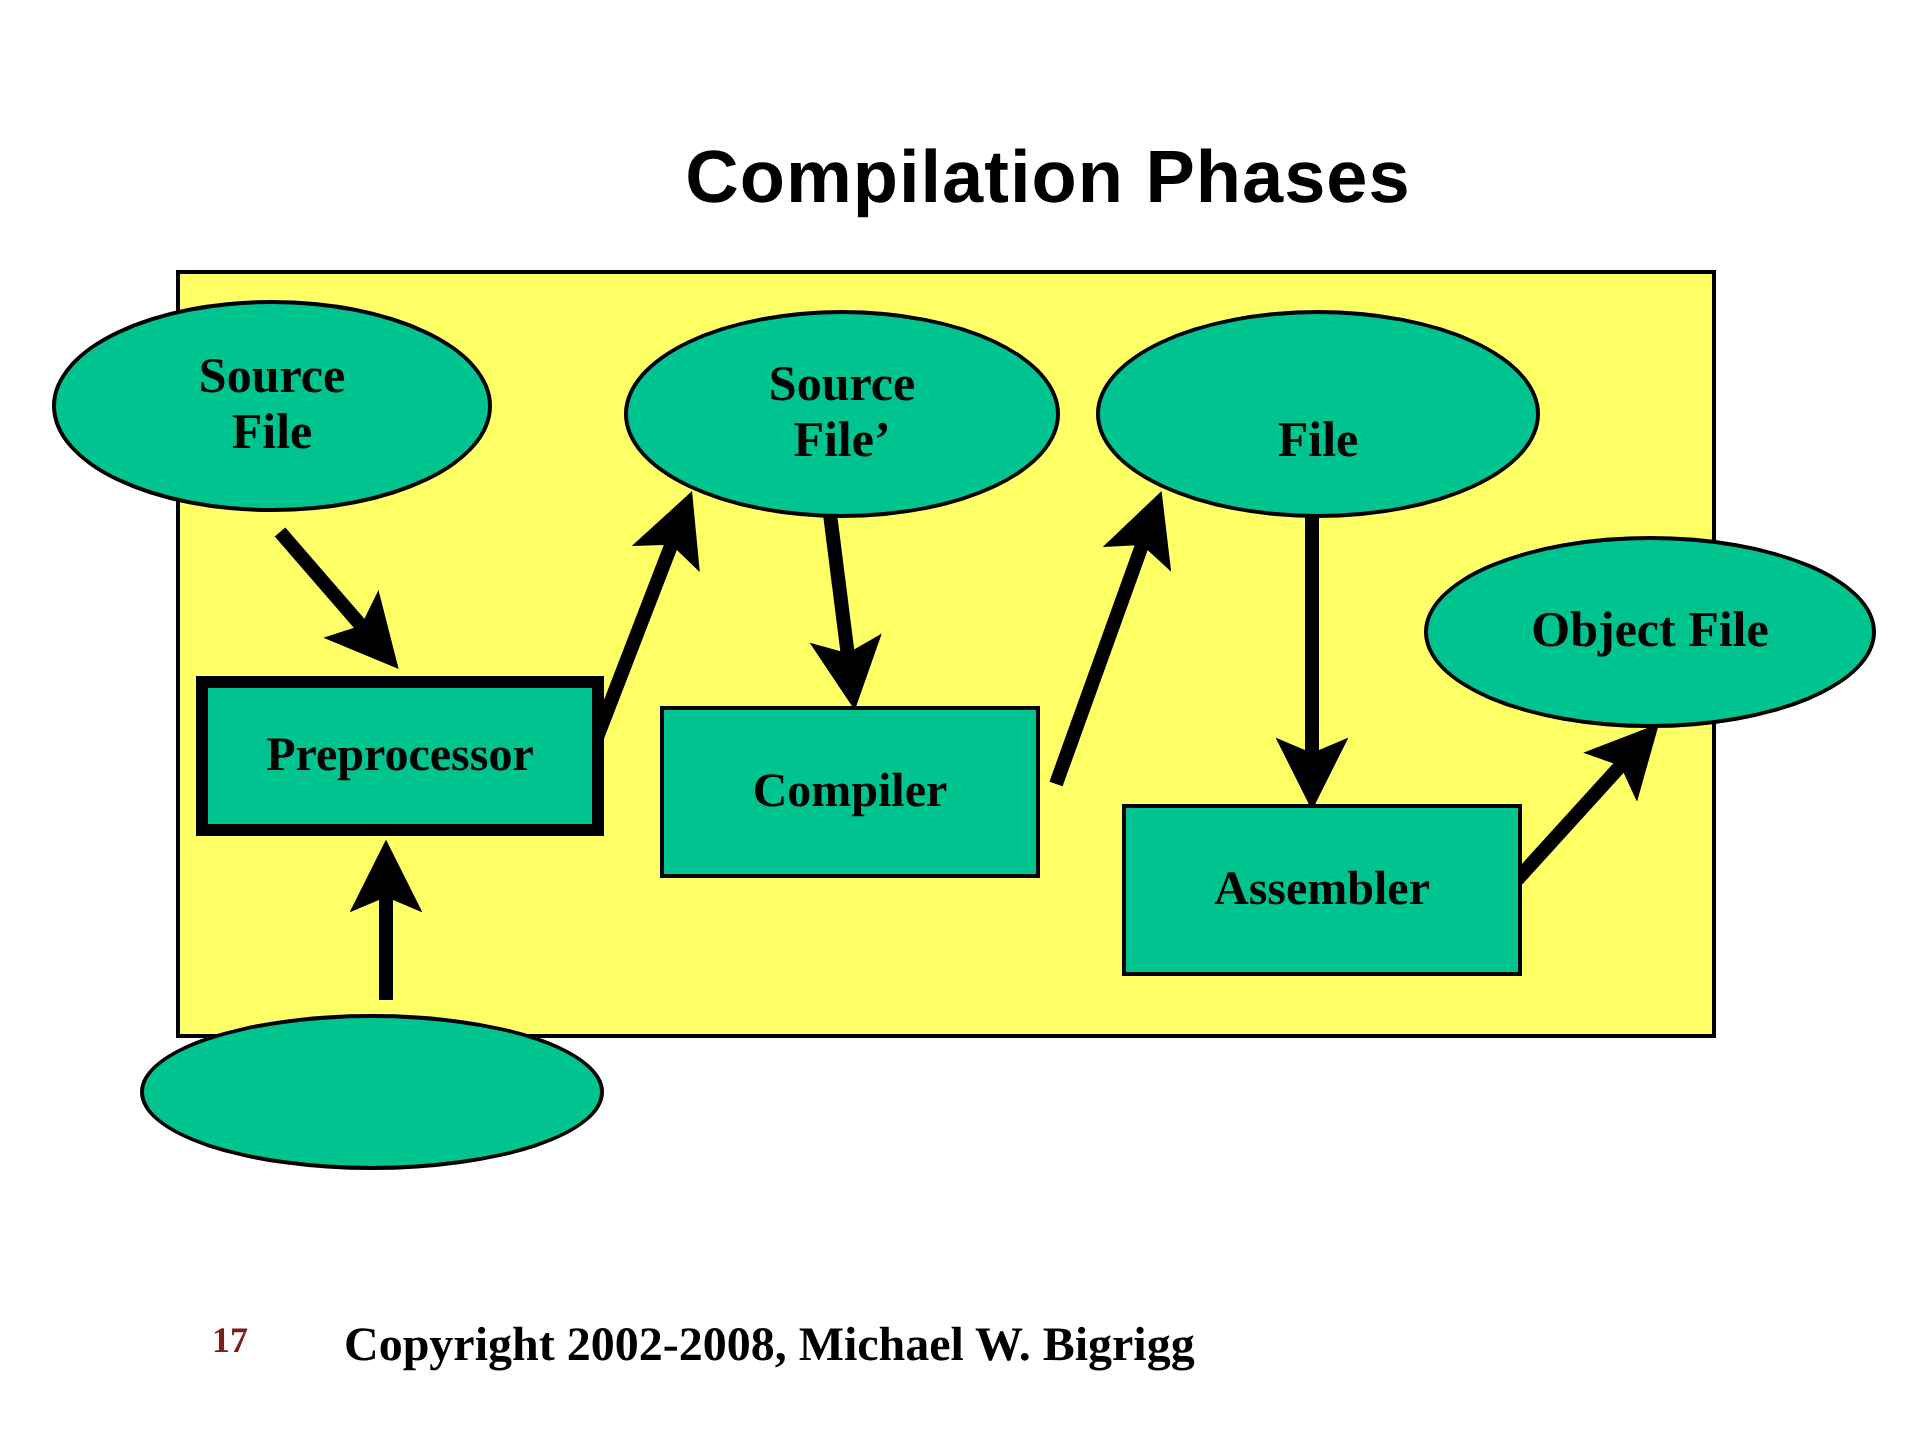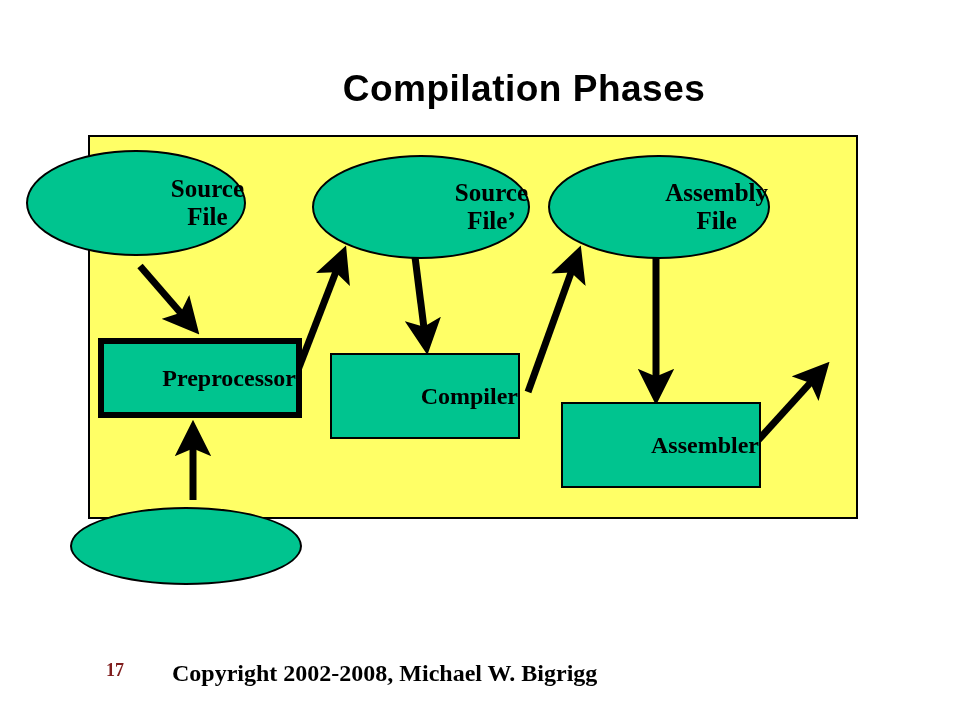--- a/index.html
+++ b/index.html
@@ -42,21 +42,21 @@
     background: #ffff66;
     border: 2px solid #000000;
     box-sizing: border-box;
   }
   .node {
     position: absolute;
     background: #00c48f;
     color: #000000;
     display: flex;
     align-items: center;
-    justify-content: flex-end;
+    justify-content: center;
     text-align: center;
     line-height: 1.12;
     font-family: "Liberation Serif", serif;
     font-weight: bold;
     box-sizing: border-box;
   }
   .ellipse {
     border: 2px solid #000000;
     border-radius: 50%;
   }
@@ -147,25 +147,28 @@
 
   <div class="node ellipse" style="left:312px; top:155px; width:218px; height:104px; font-size:25px;">
     <span>
       <span>Source</span><br>
       <span>File’</span>
     </span>
   </div>
 
   <div class="node ellipse" style="left:548px; top:155px; width:222px; height:104px; font-size:25px;">
     <span>
-      <span>Assembly</span><br>
+      <br>
       <span>File</span>
     </span>
   </div>
 
+  <div class="node ellipse" style="left:712px; top:268px; width:226px; height:96px; font-size:25px;">
+    <span>Object File</span>
+  </div>
 
   <div class="node box-thick" style="left:98px; top:338px; width:204px; height:80px; font-size:24px;">
     <span>Preprocessor</span>
   </div>
 
   <div class="node box" style="left:330px; top:353px; width:190px; height:86px; font-size:24px;">
     <span>Compiler</span>
   </div>
 
   <div class="node box" style="left:561px; top:402px; width:200px; height:86px; font-size:24px;">

